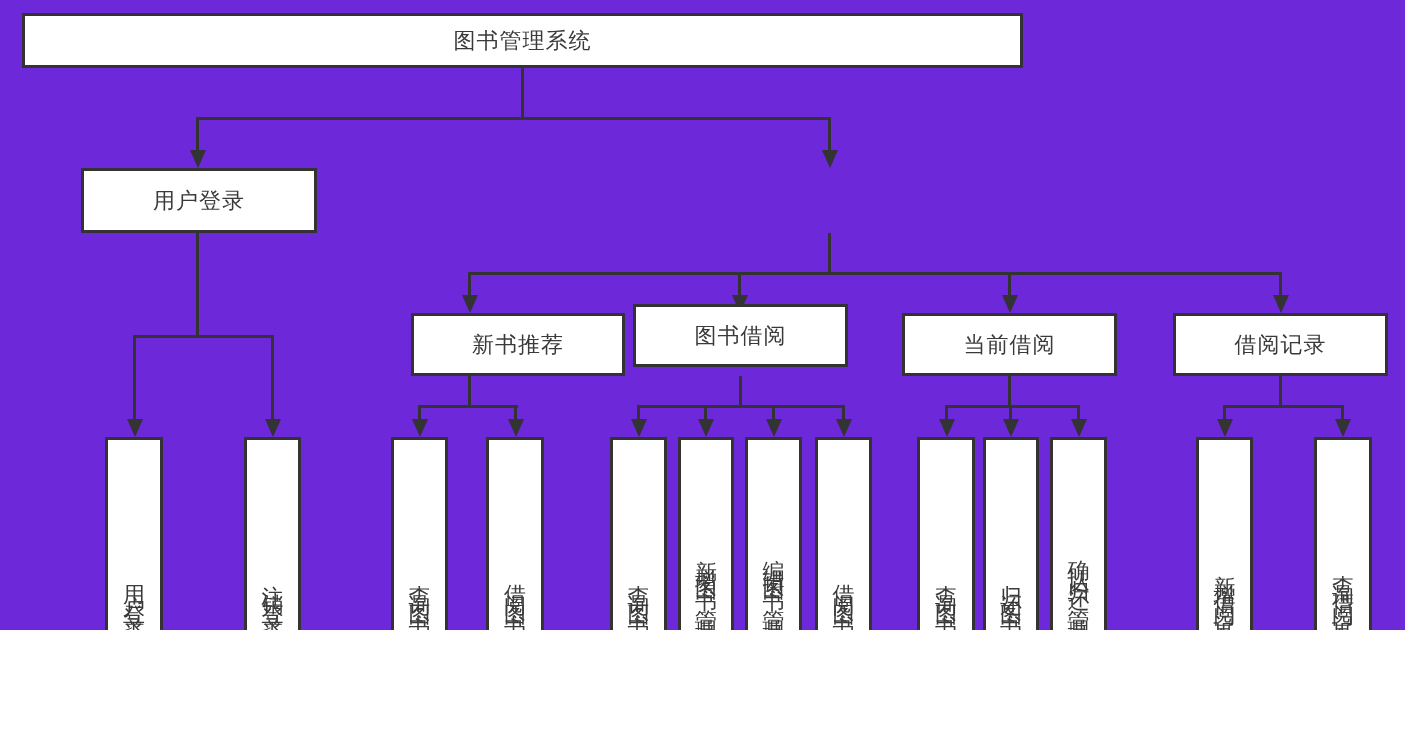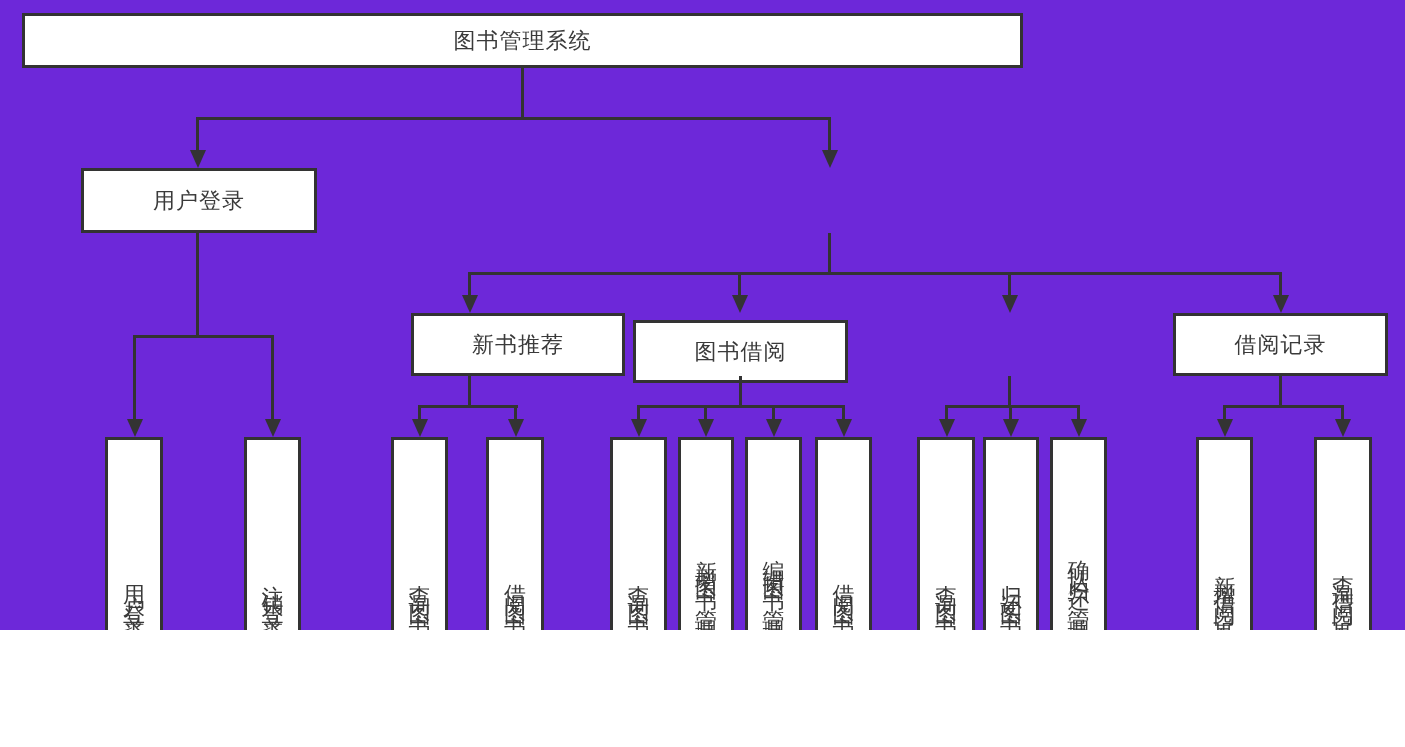--- a/index.html
+++ b/index.html
@@ -80,21 +80,22 @@
   <div class="vline" style="left:468px;top:272px;height:25px;"></div>
   <div class="arrow" style="left:462px;top:295px;"></div>
   <div class="vline" style="left:738px;top:272px;height:25px;"></div>
   <div class="arrow" style="left:732px;top:295px;"></div>
   <div class="vline" style="left:1008px;top:272px;height:25px;"></div>
   <div class="arrow" style="left:1002px;top:295px;"></div>
   <div class="vline" style="left:1279px;top:272px;height:25px;"></div>
   <div class="arrow" style="left:1273px;top:295px;"></div>
 
   <div class="node" style="left:363px;top:313px;width:214px;height:63px;margin-left:48px;">新书推荐</div>
-  <div class="node" style="left:633px;top:320px;width:215px;height:63px;">图书借阅</div>
+  <div class="node" style="left:633px;top:304px;width:215px;height:63px;">图书借阅</div>
+  <div class="node" style="left:902px;top:313px;width:215px;height:63px;">当前借阅</div>
   <div class="node" style="left:1173px;top:313px;width:215px;height:63px;">借阅记录</div>
 
   <div class="vline" style="left:468px;top:376px;height:31px;"></div>
   <div class="hline" style="left:418px;top:405px;width:100px;"></div>
   <div class="vline" style="left:418px;top:405px;height:16px;"></div>
   <div class="arrow" style="left:412px;top:419px;"></div>
   <div class="vline" style="left:514px;top:405px;height:16px;"></div>
   <div class="arrow" style="left:508px;top:419px;"></div>
 
   <div class="vline" style="left:739px;top:376px;height:31px;"></div>

